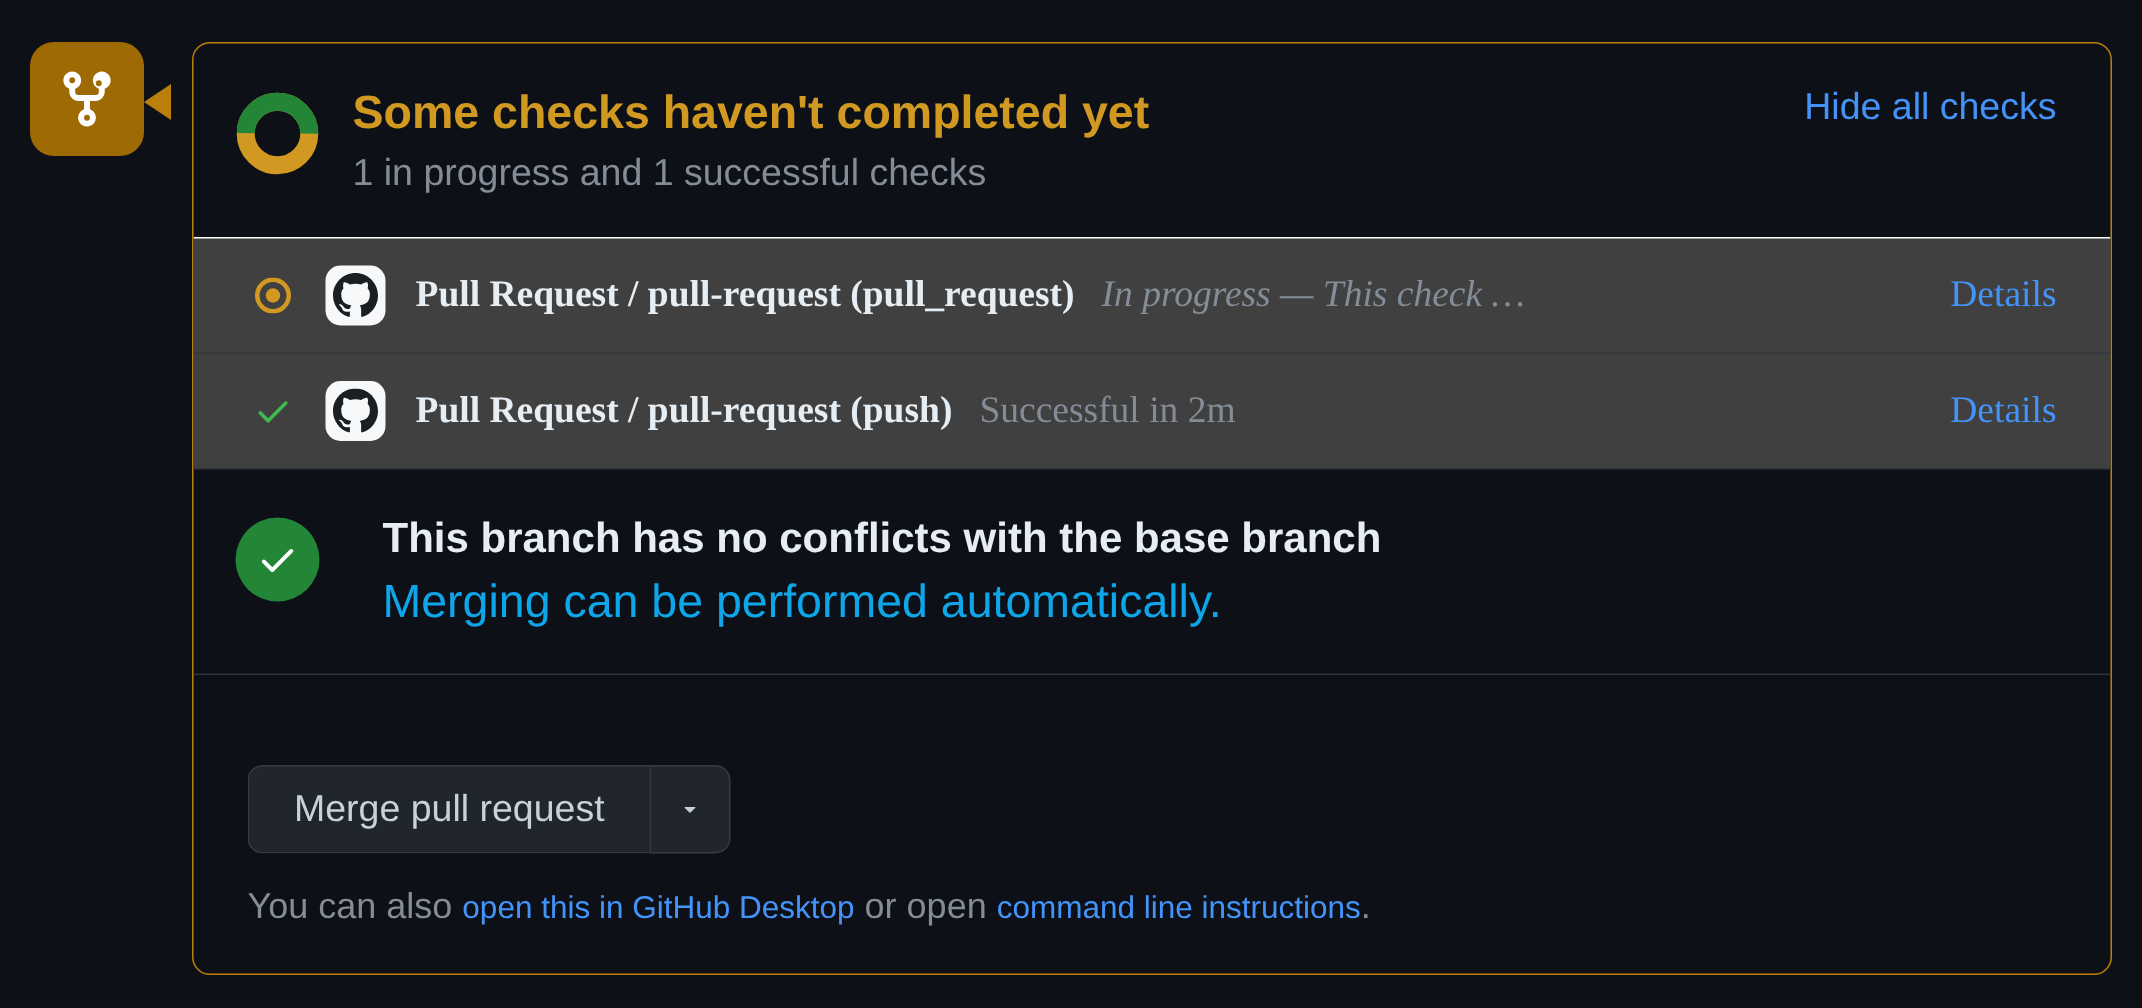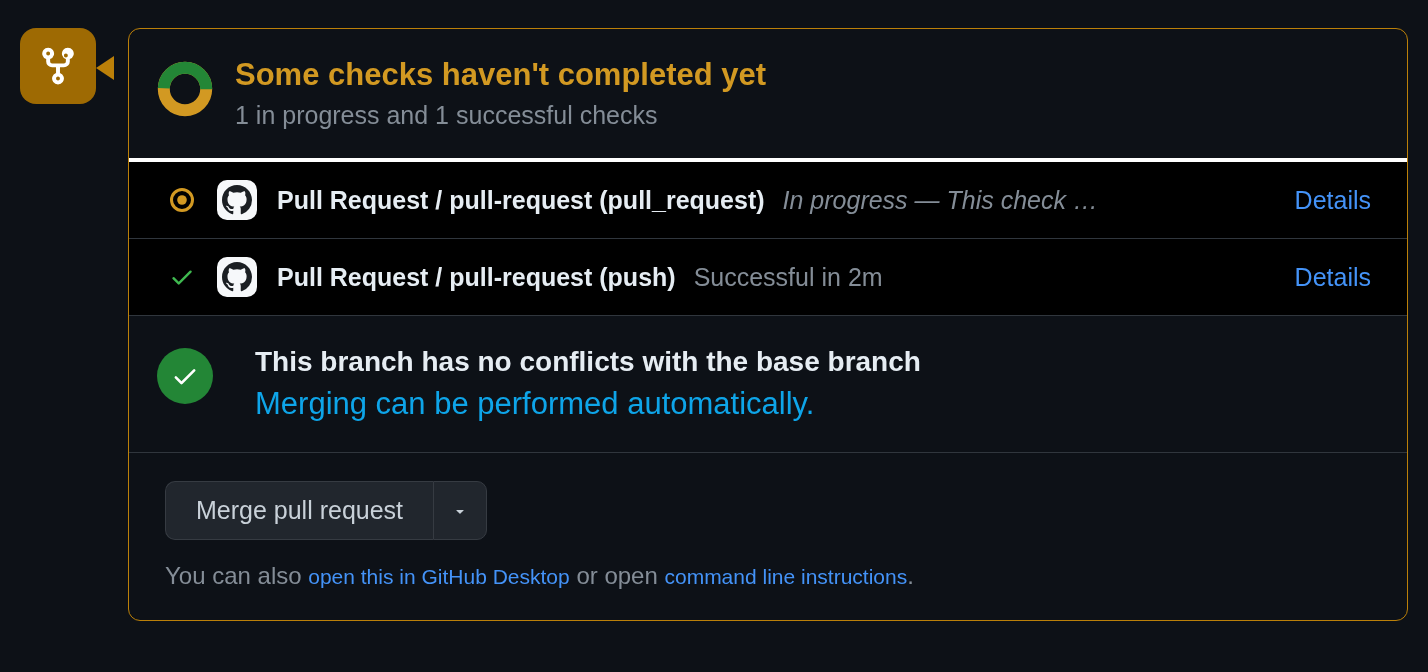--- a/index.html
+++ b/index.html
@@ -71,22 +71,23 @@
     color: #848d97;
   }
   .link {
     color: #4493f8;
     font-size: 25px;
     text-decoration: none;
     white-space: nowrap;
     cursor: pointer;
   }
   .checks-list {
-    border-top: 4px solid #ffffff;
-    background: #000000;
+    border-top: 1px solid #ffffff;
+    background: #404040;
+    font-family: Liberation Serif, serif;
   }
   .check-row {
     display: flex;
     align-items: center;
     padding: 18px 36px 18px 40px;
     border-bottom: 1px solid #30363d;
     font-size: 25px;
   }
   .check-row:last-child { border-bottom: none; }
   .check-status-icon {
@@ -173,20 +174,21 @@
   }
   .btn {
     background: #21262d;
     border: 1px solid #363b42;
     color: #c9d1d9;
     font-size: 25px;
     font-weight: 500;
     padding: 14px 30px;
     cursor: pointer;
     font-family: inherit;
+    margin-top: 32px;
   }
   .btn-main {
     border-radius: 10px 0 0 10px;
     border-right: none;
   }
   .btn-caret {
     border-radius: 0 10px 10px 0;
     padding: 14px 18px;
     border-left: 1px solid #363b42;
   }
@@ -212,20 +214,21 @@
     <div class="section-header">
       <div class="status-row">
         <svg class="donut" viewBox="0 0 42 42">
           <circle cx="21" cy="21" r="15.9" fill="transparent" stroke="#d29922" stroke-width="9"></circle>
           <circle cx="21" cy="21" r="15.9" fill="transparent" stroke="#238636" stroke-width="9" stroke-dasharray="50 50" stroke-dashoffset="25" transform="rotate(-90 21 21)"></circle>
         </svg>
         <div style="flex:1">
           <div class="status-heading">Some checks haven't completed yet</div>
           <div class="status-sub">1 in progress and 1 successful checks</div>
         </div>
+        <a class="link">Hide all checks</a>
       </div>
     </div>
 
     <div class="checks-list">
 
       <div class="check-row">
         <div class="check-status-icon">
           <svg width="24" height="24" viewBox="0 0 16 16">
             <circle cx="8" cy="8" r="7" fill="none" stroke="#d29922" stroke-width="2"></circle>
             <circle cx="8" cy="8" r="3.2" fill="#d29922"></circle>

